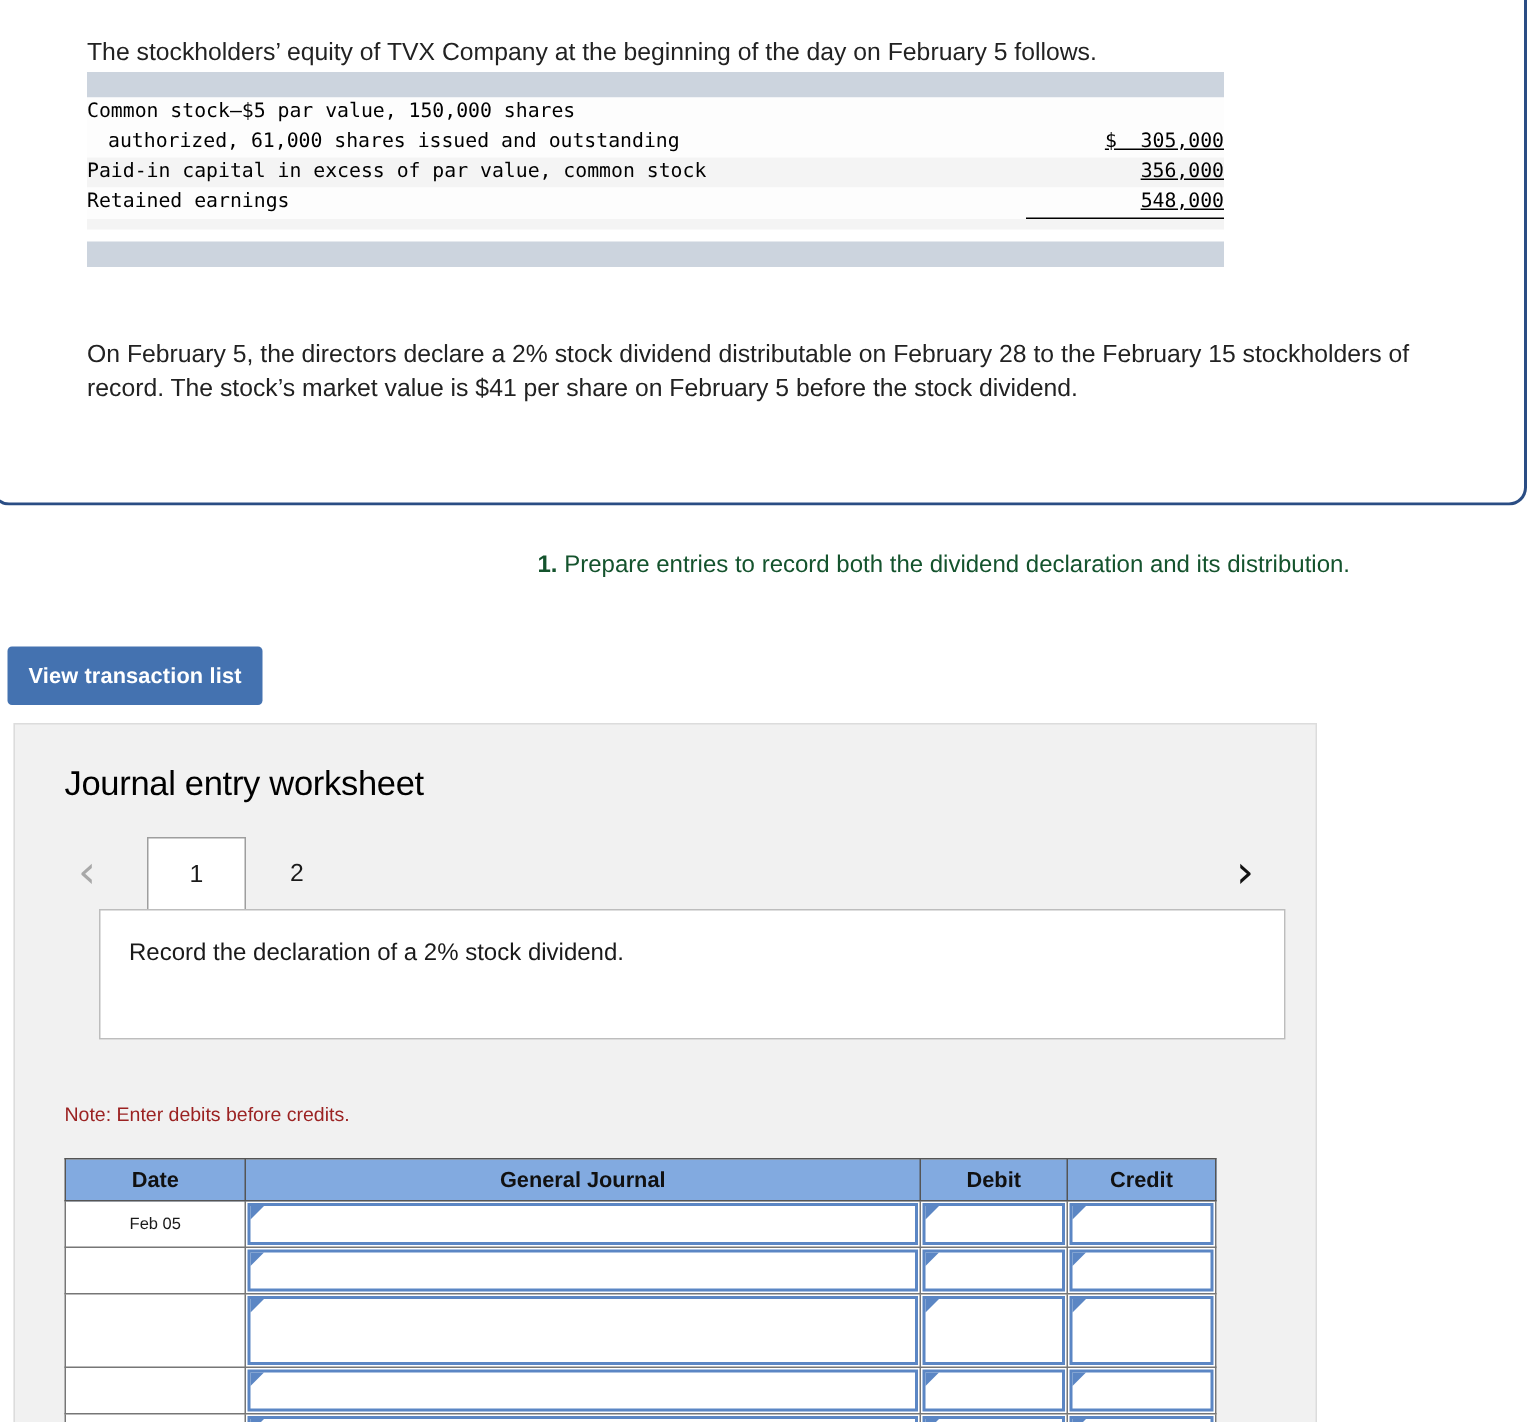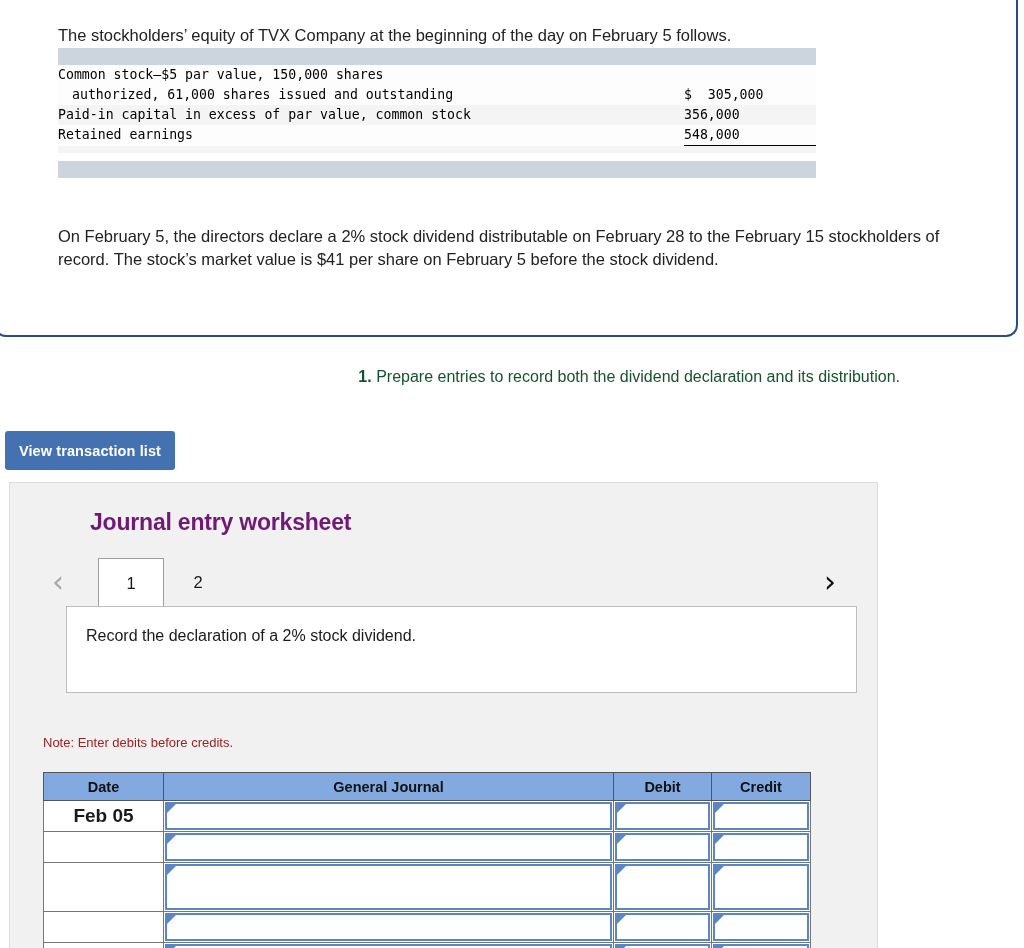--- a/index.html
+++ b/index.html
@@ -61,24 +61,26 @@
   .equity-table td {
     padding: 0;
     vertical-align: top;
     white-space: pre;
   }
   .equity-table tr.shade td { background: #f4f4f4; }
   .equity-table tr.plain td { background: #fdfdfd; }
   .lbl { padding-left: 18px; line-height: 20px; }
   .lbl .indent2 { padding-left: 14px; display: block; }
   .amt {
+    text-align: right;
     padding-right: 10px;
     line-height: 20px;
     width: 132px;
     white-space: pre;
+    text-decoration: underline;
   }
   .amt.rule-single { border-bottom: 1.5px solid #000; }
   .amt.rule-double {
     border-bottom: 3px double #000;
   }
   .spacer-row td { height: 7px; }
 
   
   .q-body {
     position: absolute;
@@ -130,24 +132,23 @@
     height: 470px;
     background: #f1f1f1;
     border: 1px solid #dcdcdc;
     box-sizing: border-box;
   }
   .ws-title {
     position: absolute;
     left: 33px;
     top: 26px;
     font-size: 23px;
-    font-weight: bold;
-    color: #701a75;
+    font-weight: normal;
+    color: #000000;
     letter-spacing: -0.2px;
-    margin-left: 47px;
   }
 
   
   .tabs-row {
     position: absolute;
     left: 0;
     top: 75px;
     width: 869px;
     height: 48px;
   }
@@ -240,23 +241,22 @@
     background: #ffffff;
     vertical-align: middle;
   }
   .col-date { width: 120px; }
   .col-gj   { width: 450px; }
   .col-deb  { width: 98px; }
   .col-cre  { width: 99px; }
 
   .date-cell {
     text-align: center;
-    font-size: 19px;
+    font-size: 11px;
     color: #1a1a1a;
-    font-weight: bold;
   }
   .row-tall td { height: 48px; }
 
   
   .field {
     position: relative;
     margin: 1px 1px;
     height: calc(100% - 2px);
     border: 2px solid #5b86c4;
     box-sizing: border-box;

